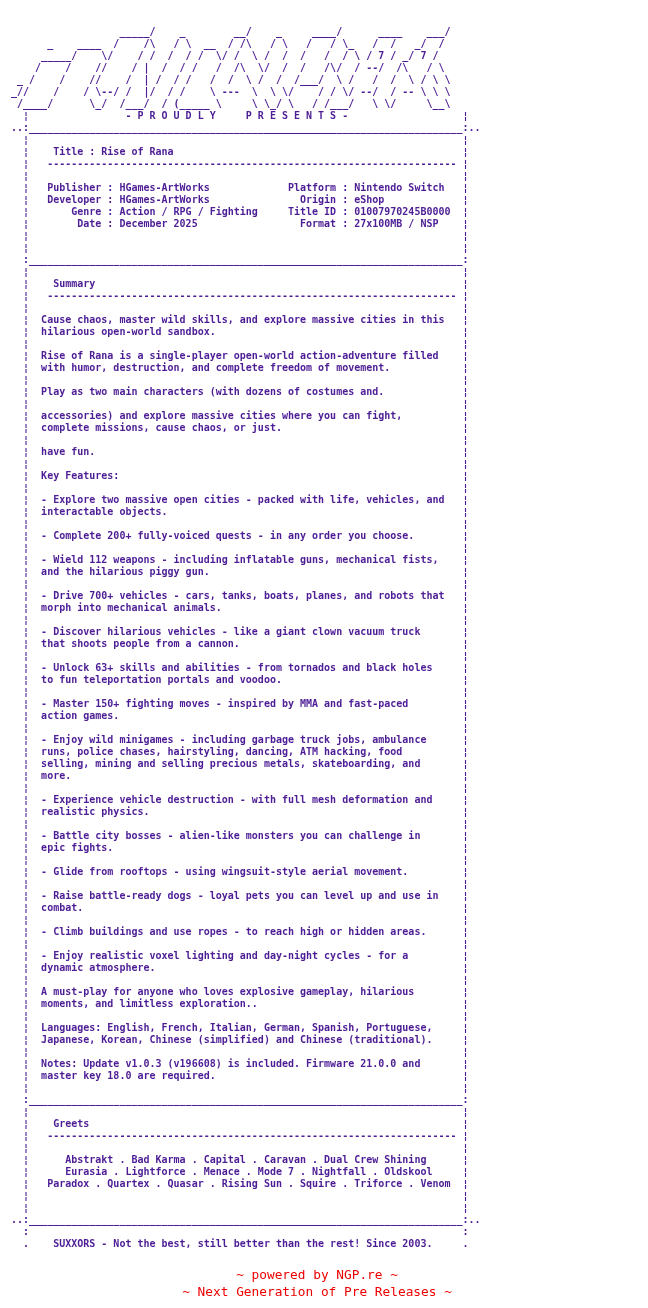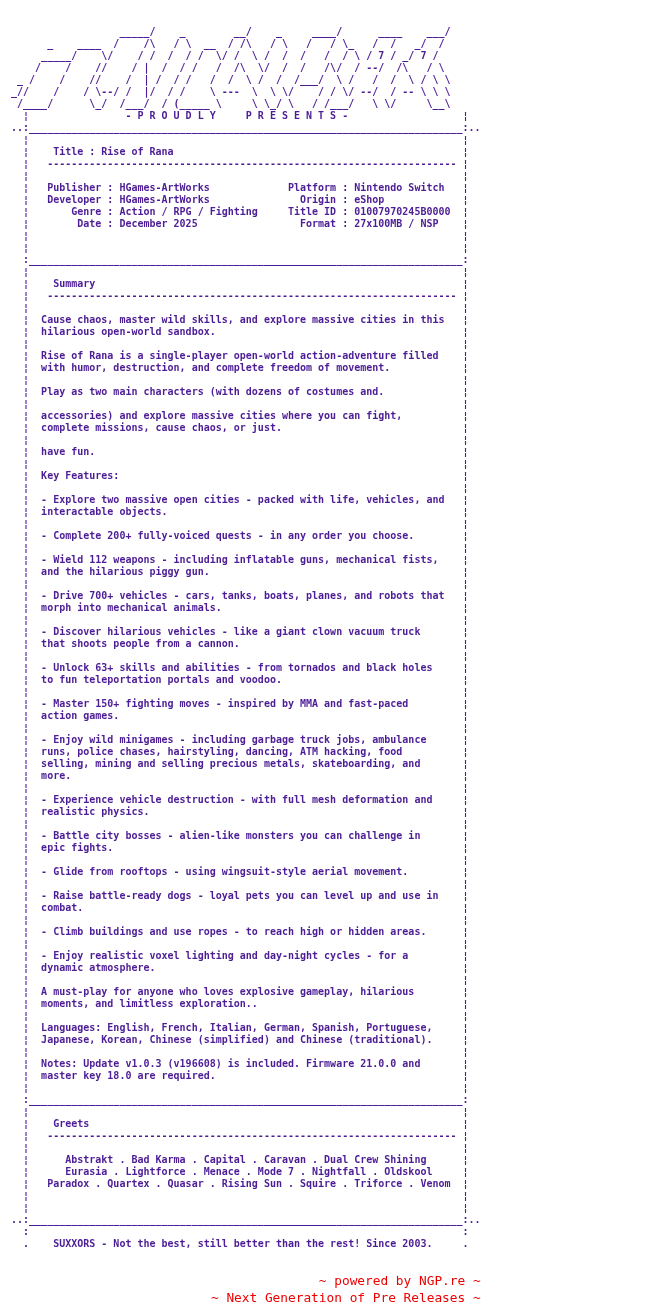--- a/index.html
+++ b/index.html
@@ -15,22 +15,21 @@
     font-size:10px;
     line-height:12px;
     color:#4c1d95;
     white-space:pre;
   }
   pre.red-footer{
     color:#ee0000;
     font-weight:normal;
     font-size:12.8px;
     line-height:17px;
-    margin-top:22px;
-    text-align:right;
+    margin-top:16px;
   }
 </style>
 </head>
 <body>
 
 <div class="nfo-wrap">
   <pre>                   _____/    _        __/    _     ____/      ____    ___/
        _    ____  /    /\   / \  __  / /\   / \   /   / \_   /  /   _/  /
       _____/    \/    / /  /  / /  \/ /  \ /  /  /   /  / \ / 7 / _/ 7 /
      /    /    //    / |  /  / /   /  /\  \/  /  /   /\/  / --/  /\   / \

